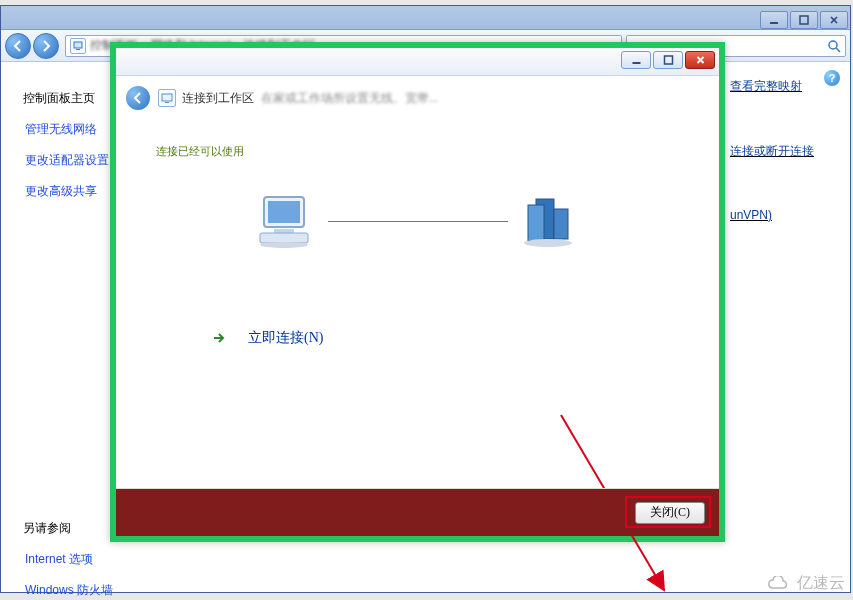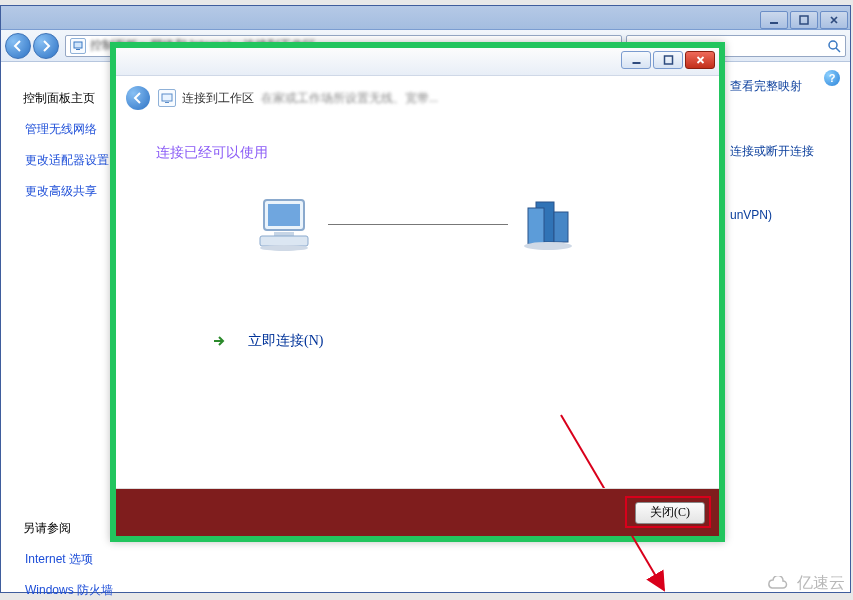--- a/index.html
+++ b/index.html
@@ -67,21 +67,21 @@
 
   .outer-body { position: absolute; top: 56px; bottom: 0; left: 0; right: 0; display: flex; }
   .sidebar { width: 100px; padding: 20px 0 0 24px; color: #003399; }
   .sidebar .spaced-top { margin-top: 320px; }
   .sidebar-head { color: #000; margin: 8px 0 10px -2px; }
   .sidebar div { margin-bottom: 14px; white-space: nowrap; }
   .sidebar .link { color: #1d4ed8; cursor: default; }
 
   .panel-side-right {
     position: absolute; right: 0; top: 56px; width: 120px;
-    padding: 16px 16px 0 0; text-align: left;
+    padding: 16px 16px 0 0; text-align: left; text-decoration: underline;
   }
   .panel-side-right .item { color: #0a3e9c; margin-bottom: 48px; }
   .help-btn {
     position: absolute; right: 10px; top: 64px;
     width: 16px; height: 16px; border-radius: 50%;
     background: radial-gradient(circle at 30% 30%, #8dd1ff, #2a82d8);
     display: flex; align-items: center; justify-content: center;
     color: #fff; font-size: 11px; font-weight: bold;
   }
 
@@ -129,21 +129,21 @@
     background: #f7fbff; border: 1px solid #8fb1d8; border-radius: 2px;
     display: flex; align-items: center; justify-content: center;
   }
   .dlg-title { margin-left: 6px; color: #333; }
   .dlg-title .parenthetical { filter: blur(1.5px); color: #888; margin-left: 4px; }
 
   .dialog-content {
     position: absolute; left: 0; right: 0; top: 72px; bottom: 50px;
     padding: 24px 40px;
   }
-  .ready-heading { color: #8b5cf6; font-size: 14px; margin-bottom: 34px; }
+  .ready-heading { color: #4d7c0f; font-size: 11px; margin-bottom: 34px; }
 
   .conn-diagram {
     display: flex; align-items: center; justify-content: center;
     gap: 8px; margin-bottom: 80px;
   }
   .pc-icon, .server-icon { width: 64px; height: 56px; }
   .conn-line { width: 180px; height: 1px; background: #777; }
 
   .connect-link {
     display: flex; align-items: center; gap: 22px;

